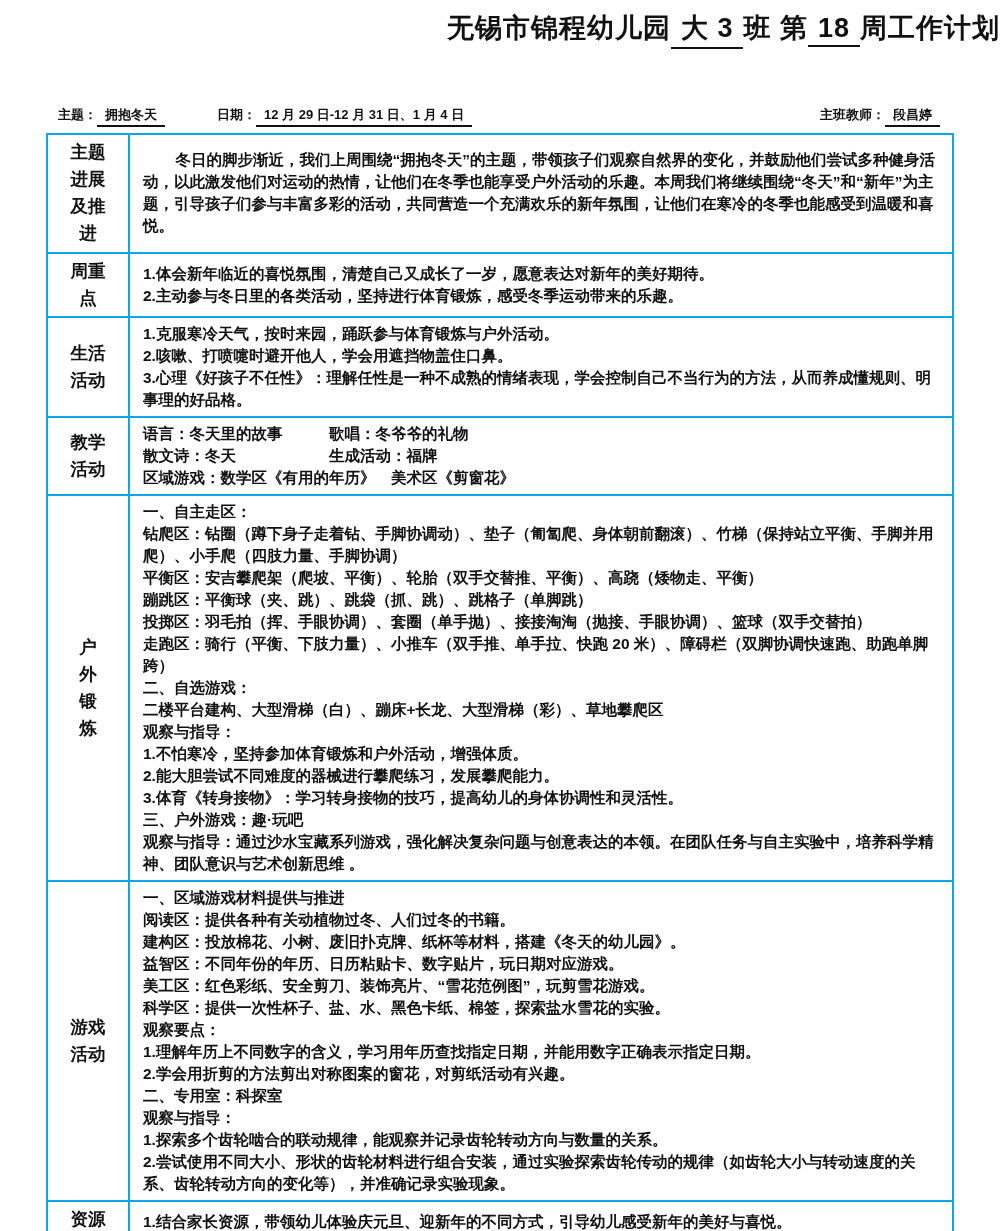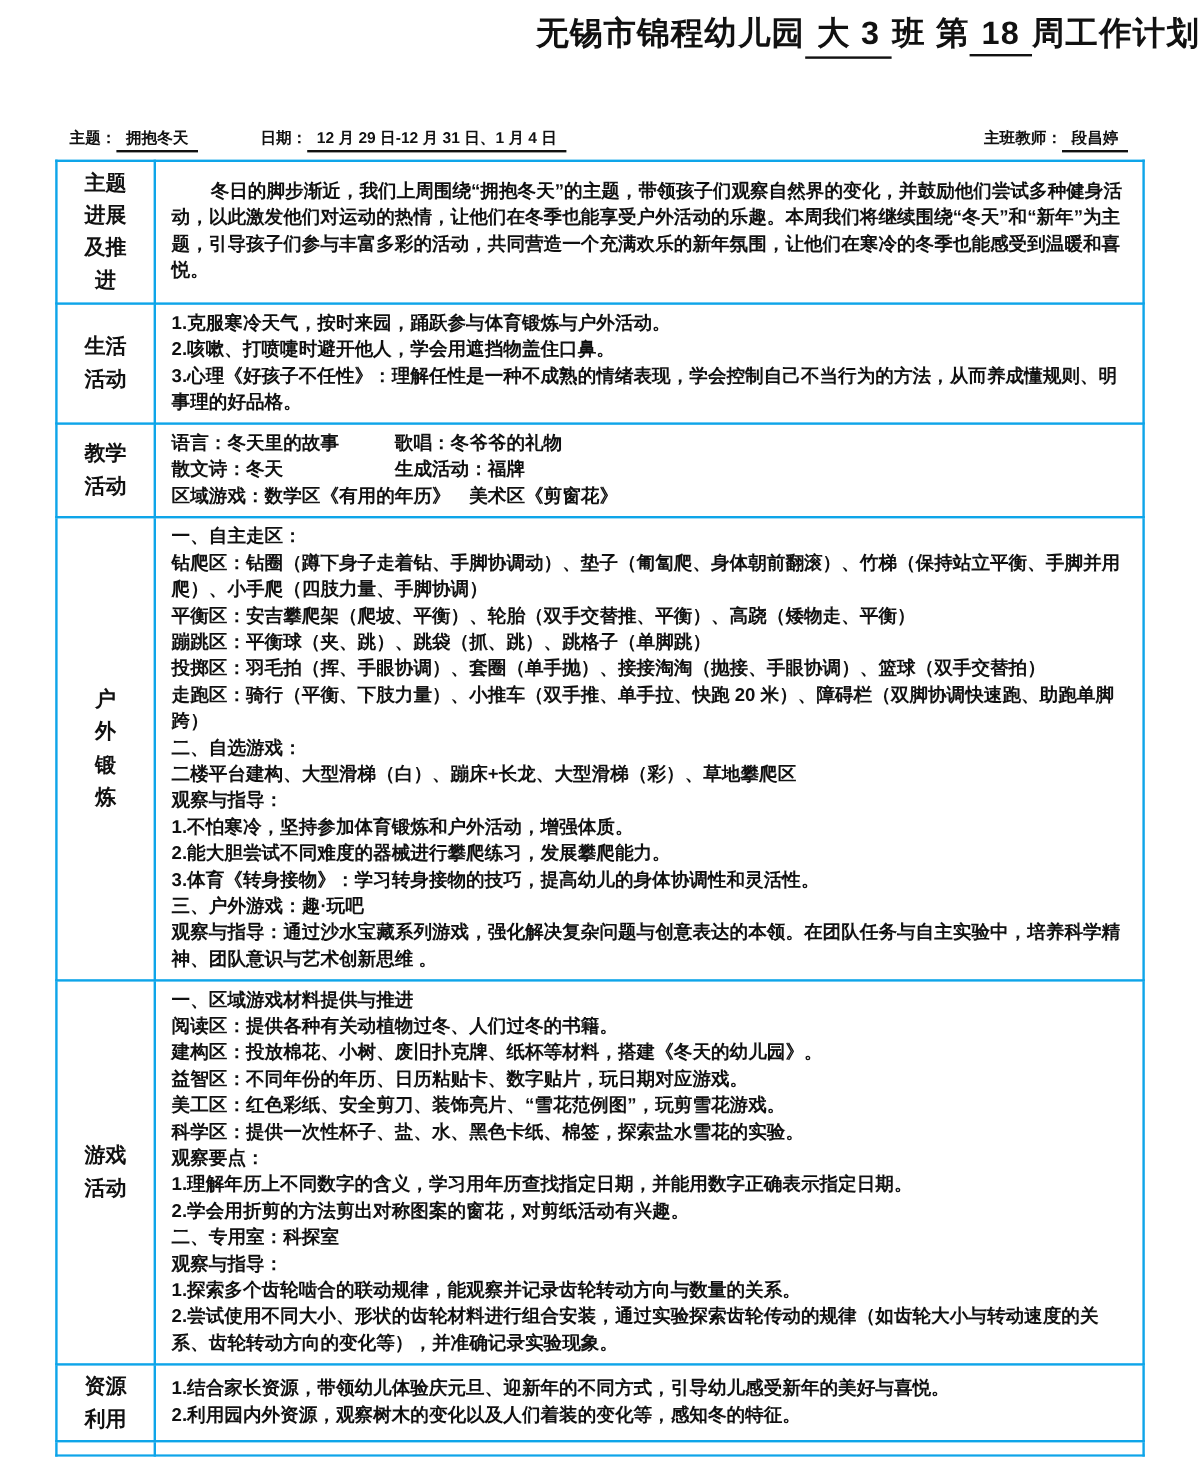--- a/index.html
+++ b/index.html
@@ -95,20 +95,30 @@
             <div>进展</div>
             <div>及推</div>
             <div>进</div>
           </td>
           <td class="content-cell">
             <div class="para indent">冬日的脚步渐近，我们上周围绕“拥抱冬天”的主题，带领孩子们观察自然界的变化，并鼓励他们尝试多种健身活动，以此激发他们对运动的热情，让他们在冬季也能享受户外活动的乐趣。本周我们将继续围绕“冬天”和“新年”为主题，引导孩子们参与丰富多彩的活动，共同营造一个充满欢乐的新年氛围，让他们在寒冷的冬季也能感受到温暖和喜悦。</div>
           </td>
         </tr>
         <tr>
           <td class="label-cell">
+            <div>周重</div>
+            <div>点</div>
+          </td>
+          <td class="content-cell">
+            <div class="para">1.体会新年临近的喜悦氛围，清楚自己又成长了一岁，愿意表达对新年的美好期待。</div>
+            <div class="para">2.主动参与冬日里的各类活动，坚持进行体育锻炼，感受冬季运动带来的乐趣。</div>
+          </td>
+        </tr>
+        <tr>
+          <td class="label-cell">
             <div>生活</div>
             <div>活动</div>
           </td>
           <td class="content-cell">
             <div class="para">1.克服寒冷天气，按时来园，踊跃参与体育锻炼与户外活动。</div>
             <div class="para">2.咳嗽、打喷嚏时避开他人，学会用遮挡物盖住口鼻。</div>
             <div class="para">3.心理《好孩子不任性》：理解任性是一种不成熟的情绪表现，学会控制自己不当行为的方法，从而养成懂规则、明事理的好品格。</div>
           </td>
         </tr>
         <tr>

